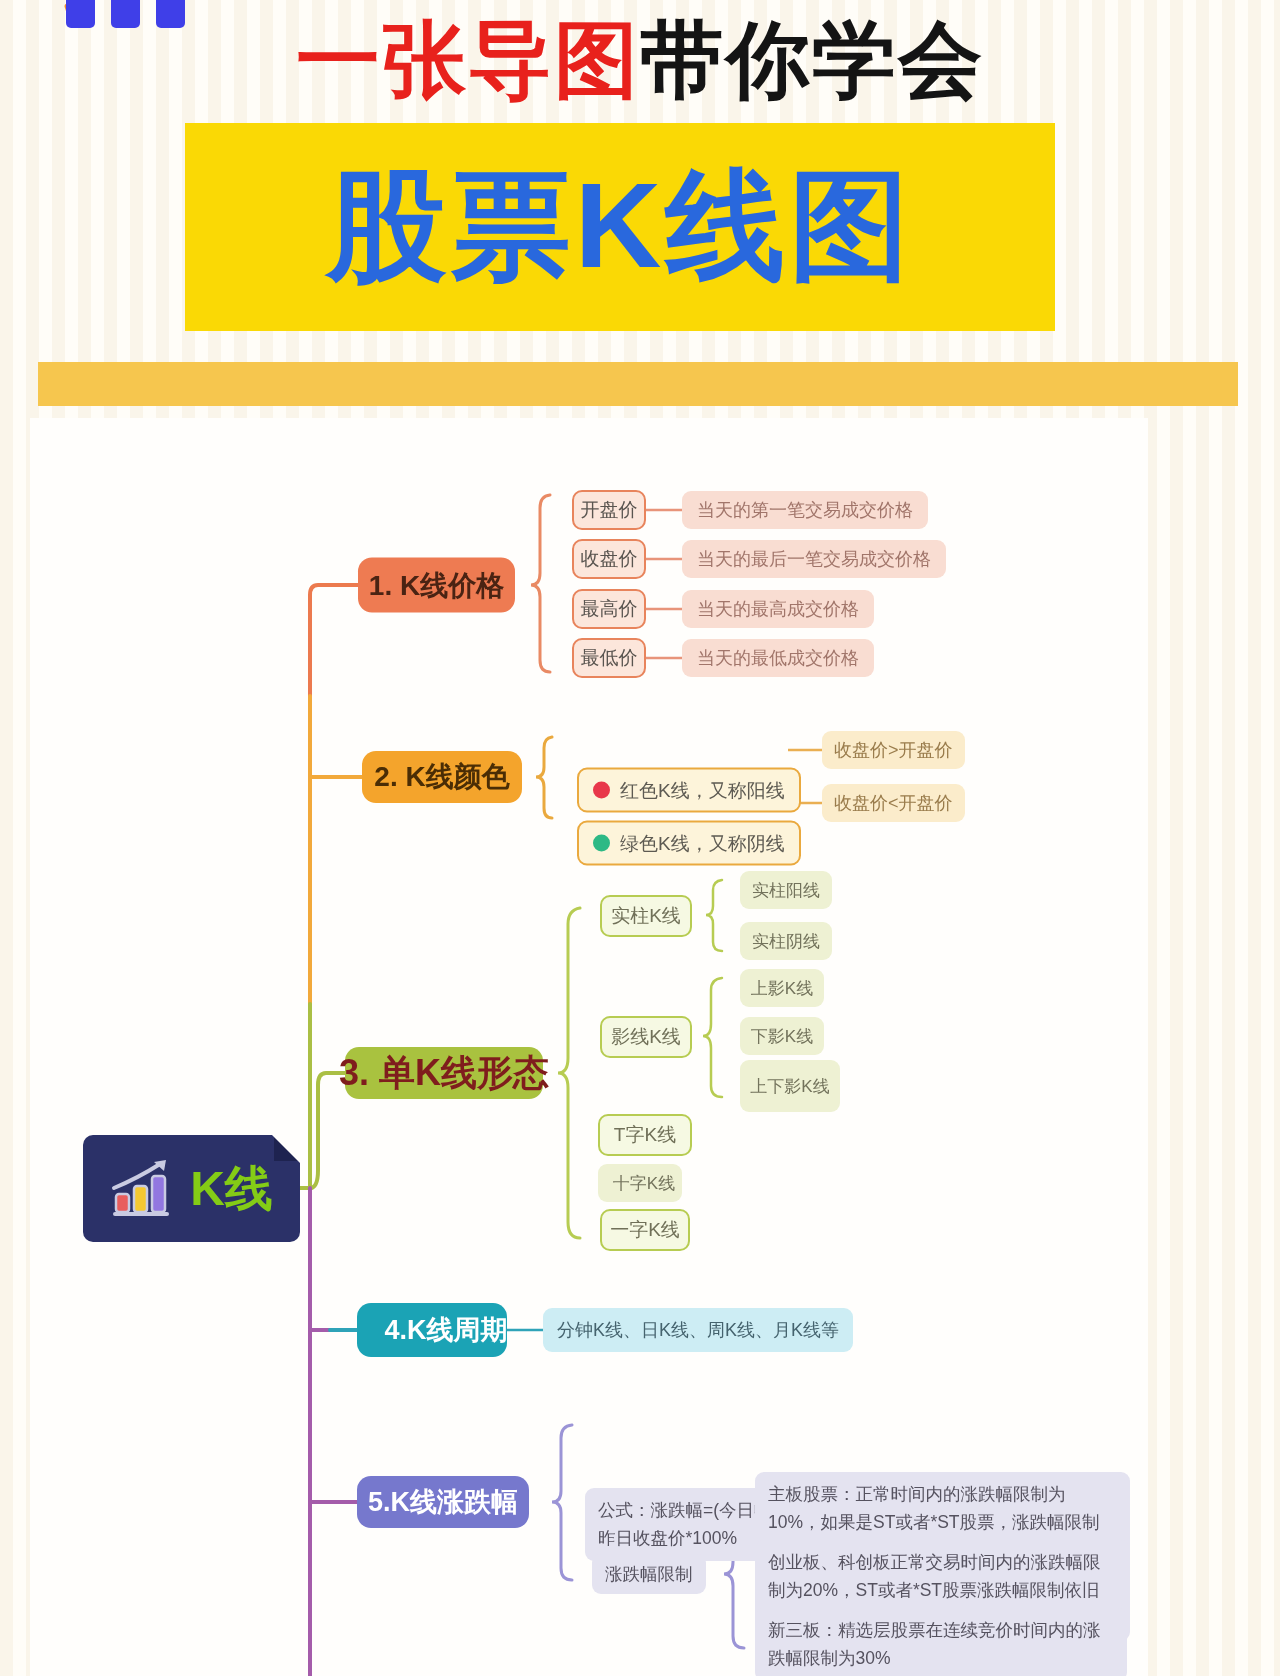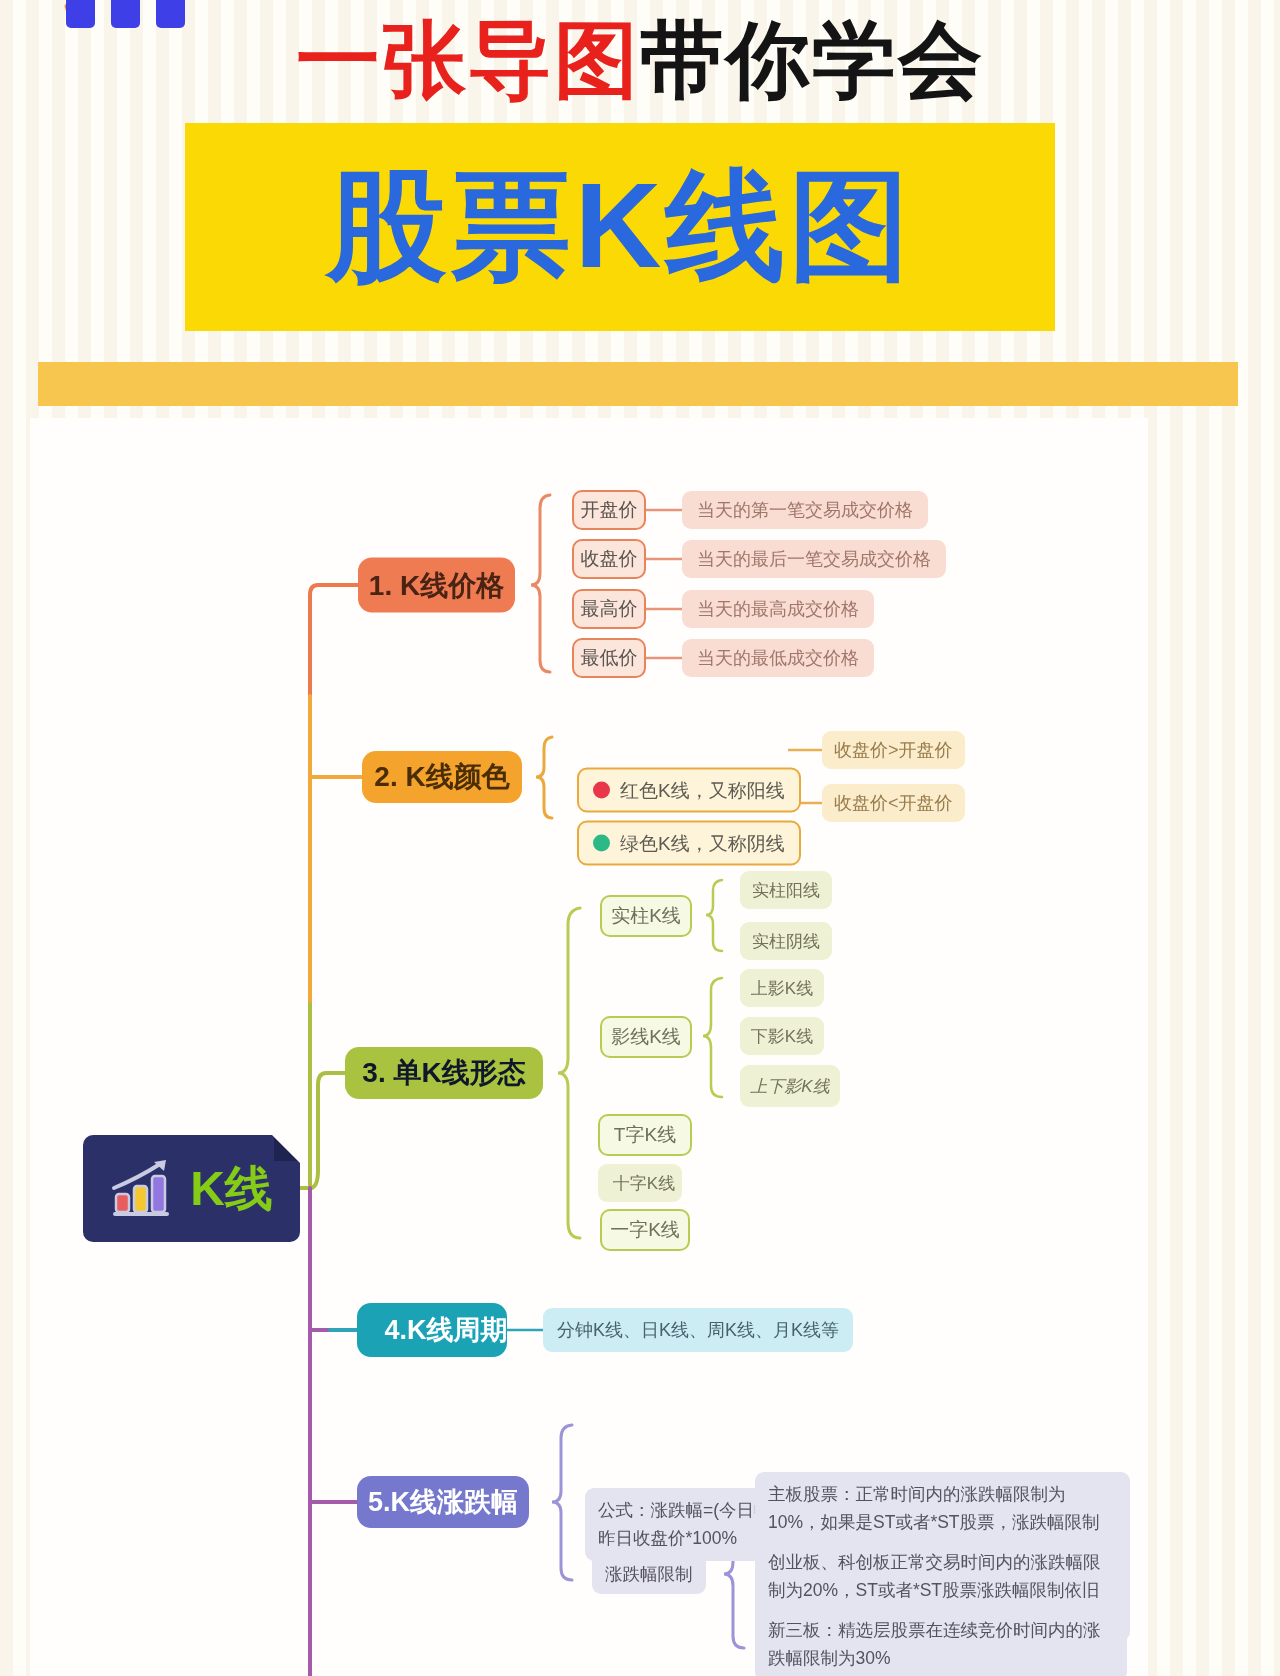--- a/index.html
+++ b/index.html
@@ -13,21 +13,21 @@
   .logo-flame{position:absolute;width:26px;height:10px;background:#f09033;border-radius:50% 50% 0 0;transform:rotate(-18deg);}
   .title1{position:absolute;left:0;top:14px;width:1280px;text-align:center;font-size:84px;font-weight:900;letter-spacing:2px;line-height:1.1;}
   .banner{position:absolute;left:185px;top:123px;width:870px;height:208px;background:#fad905;display:flex;align-items:center;justify-content:center;}
   .banner-text{font-size:120px;font-weight:900;letter-spacing:4px;}
   .goldbar{position:absolute;left:38px;top:362px;width:1200px;height:44px;background:#f6c64e;}
   svg.wires{position:absolute;left:0;top:0;pointer-events:none;}
   .node{position:absolute;display:flex;align-items:center;justify-content:center;transform:translateY(-50%);box-sizing:border-box;white-space:nowrap;}
   .b-main{border-radius:14px;font-weight:bold;}
   .b1-main{background:#ee7b52;color:#4a2313;font-size:28px;}
   .b2-main{background:#f4a42c;color:#4a2d05;font-size:28px;}
-  .b3-main{background:#a9c23f;color:#0f172a;font-size:28px;}
+  .b3-main{background:#a9c23f;color:#7f1d1d;font-size:36px;}
   .b4-main{background:#1ba3b5;color:#ffffff;font-size:27px;}
   .b5-main{background:#7678cd;color:#ffffff;font-size:27px;}
   .b1-child{background:#fce6db;border:2.5px solid #e8845c;border-radius:10px;color:#5a5550;font-size:19px;}
   .b1-desc{background:#f9ddd2;border-radius:9px;color:#a1756a;font-size:18px;padding:0 15px;height:38px;}
   .b2-child{background:#fdf4da;border:2.5px solid #eaa93e;border-radius:10px;color:#5d5a52;font-size:19px;padding:0 14px;height:45px;gap:10px;margin-top:40px;}
   .b2-desc{background:#fbeccb;border-radius:9px;color:#9a7c4c;font-size:18px;padding:0 12px;height:38px;}
   .dot{width:17px;height:17px;border-radius:50%;display:inline-block;}
   .b3-sub{background:#f6f9e3;border:2.5px solid #b7cc52;border-radius:10px;color:#707058;font-size:19px;}
   .b3-leaf{background:#eef1d3;border-radius:9px;color:#73735c;font-size:17px;}
   .b4-desc{background:#cdedf4;border-radius:9px;color:#45636e;font-size:18px;padding:0 14px;height:44px;}
@@ -127,21 +127,21 @@
   </div>
   <div class="node b2-desc" style="left:822px;top:803px;">收盘价&lt;开盘价</div>
 
   <div class="node b-main b3-main" style="left:345px;top:1073px;width:198px;height:52px;">3. 单K线形态</div>
   <div class="node b3-sub" style="left:600px;top:916px;width:92px;height:42px;">实柱K线</div>
   <div class="node b3-leaf" style="left:740px;top:890px;width:92px;height:38px;">实柱阳线</div>
   <div class="node b3-leaf" style="left:740px;top:941px;width:92px;height:38px;">实柱阴线</div>
   <div class="node b3-sub" style="left:600px;top:1037px;width:92px;height:42px;">影线K线</div>
   <div class="node b3-leaf" style="left:740px;top:988px;width:84px;height:38px;">上影K线</div>
   <div class="node b3-leaf" style="left:740px;top:1036px;width:84px;height:38px;">下影K线</div>
-  <div class="node b3-leaf" style="left:740px;top:1086px;width:100px;height:42px;font-style:italic;">上下影K线</div>
+  <div class="node b3-leaf" style="left:740px;top:1086px;width:100px;height:52px;">上下影K线</div>
   <div class="node b3-sub" style="left:598px;top:1135px;width:94px;height:42px;">T字K线</div>
   <div class="node b3-leaf" style="left:598px;top:1183px;width:84px;height:38px;padding-left:8px;">十字K线</div>
   <div class="node b3-sub" style="left:600px;top:1230px;width:90px;height:42px;">一字K线</div>
 
   <div class="node b-main b4-main" style="left:357px;top:1330px;width:150px;height:54px;padding-left:28px;">4.K线周期</div>
   <div class="node b4-desc" style="left:543px;top:1330px;">分钟K线、日K线、周K线、月K线等</div>
 
   <div class="node b-main b5-main" style="left:357px;top:1502px;width:172px;height:52px;">5.K线涨跌幅</div>
   <div class="b5-box" style="left:585px;top:1452px;width:344px;margin-top:36px;">公式：涨跌幅=(今日收盘价-昨日收盘价)/昨日收盘价*100%</div>
   <div class="node b5-label" style="left:592px;top:1574px;">涨跌幅限制</div>

